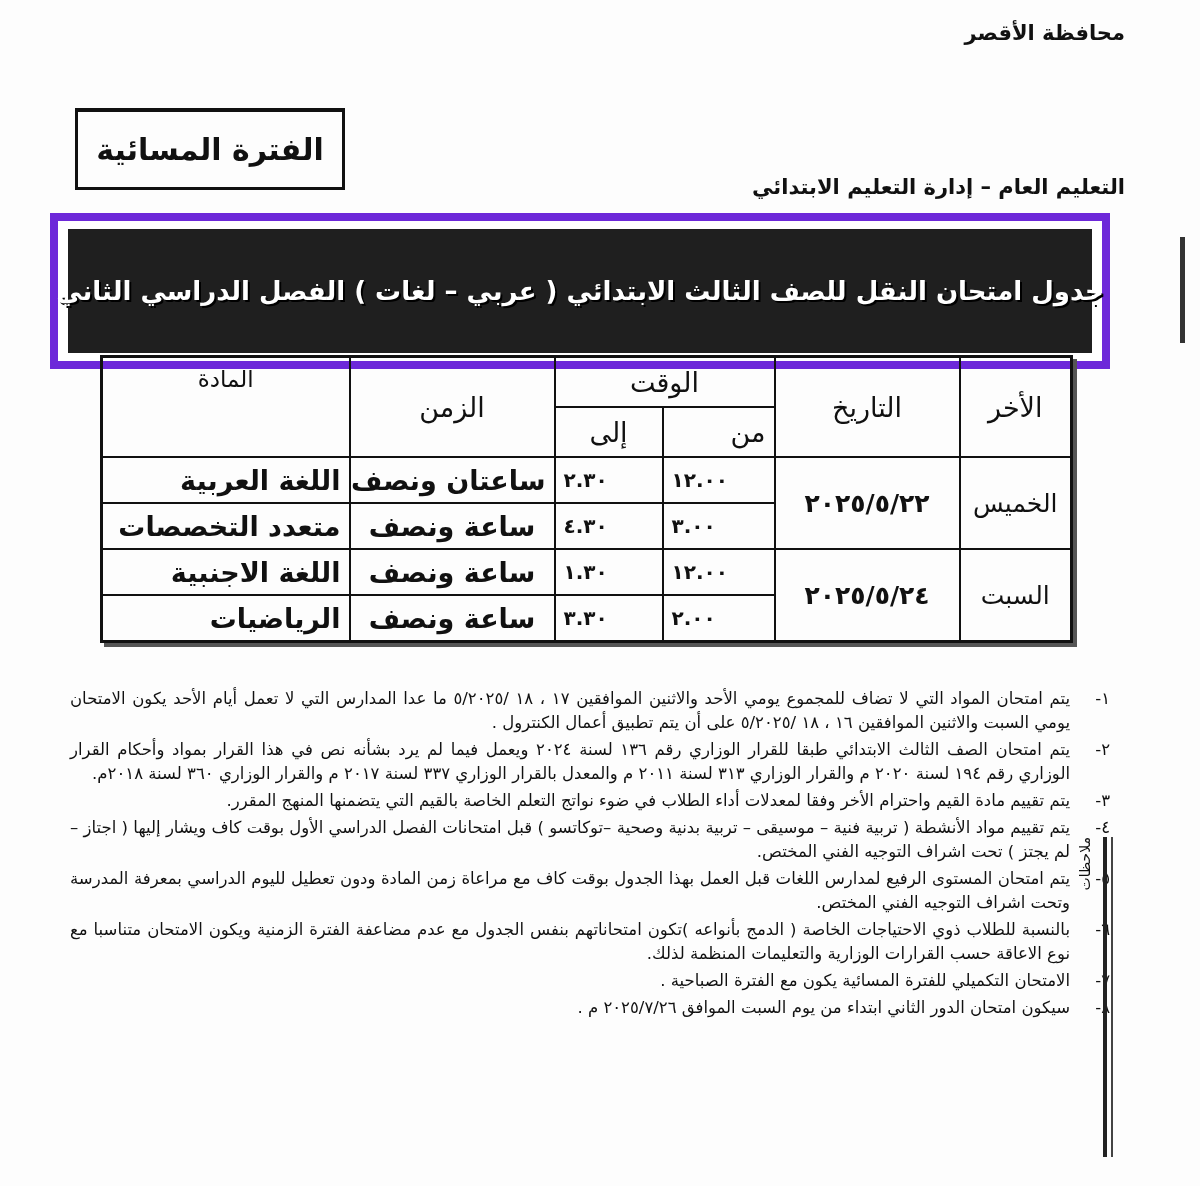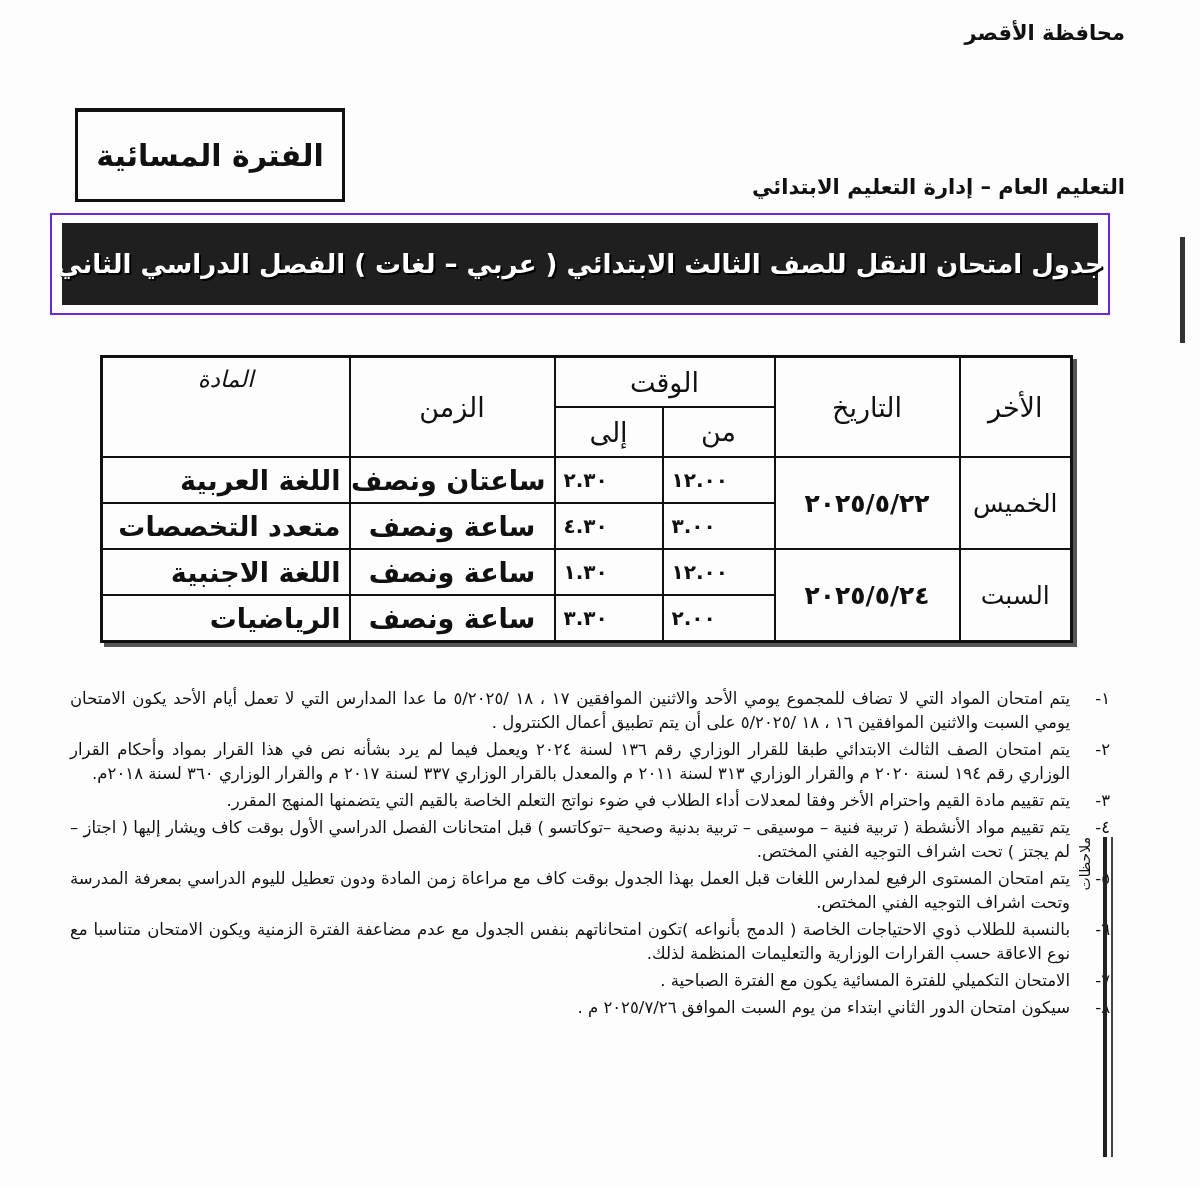--- a/index.html
+++ b/index.html
@@ -14,30 +14,30 @@
 
   .hdr-line {
     position: absolute; right: 75px;
     font-weight: bold; font-size: 21px; white-space: nowrap;
   }
   #h1 { top: 6px; }
   #h2 { top: 92px; }
   #h3 { top: 160px; }
 
   .period-box {
-    position: absolute; left: 75px; top: 93px; width: 270px; height: 94px;
+    position: absolute; left: 75px; top: 93px; width: 270px; height: 82px;
     border: 3px solid #111; border-top-width: 4px;
     box-sizing: border-box;
     display: flex; align-items: center; justify-content: center;
     font-weight: bold; font-size: 30px;
   }
 
   .title-frame {
-    position: absolute; left: 50px; top: 198px; width: 1060px; height: 102px;
-    border: 2px solid #6d28d9; background: #fff; box-sizing: border-box;
+    position: absolute; left: 50px; top: 198px; width: 1060px; height: 156px;
+    border: 8px solid #6d28d9; background: #fff; box-sizing: border-box;
   }
   .title-band {
     position: absolute; left: 10px; right: 10px; top: 8px; bottom: 8px;
     background: #1f1f1f;
     display: flex; flex-direction: column; justify-content: center; align-items: center;
     gap: 12px;
   }
   .title-band div {
     color: #fff; font-weight: bold; font-size: 26px; white-space: nowrap;
     text-shadow: 2px 2px 0 #000;
@@ -111,24 +111,24 @@
       <col style="width:108px">
       <col style="width:205px">
       <col style="width:248px">
     </colgroup>
     <thead>
       <tr>
         <th rowspan="2">الأخر</th>
         <th rowspan="2">التاريخ</th>
         <th colspan="2">الوقت</th>
         <th rowspan="2">الزمن</th>
-        <th rowspan="2" style="vertical-align:top;padding-top:8px;font-size:23px;font-style:italic;">المادة</th>
-      </tr>
-      <tr>
-        <th style="font-family:Liberation Serif, serif;">من</th>
+        <th rowspan="2" style="vertical-align:top;padding-top:8px;font-size:23px;">المادة</th>
+      </tr>
+      <tr>
+        <th style="text-align:right;">من</th>
         <th>إلى</th>
       </tr>
     </thead>
     <tbody>
       <tr>
         <td rowspan="2" class="day">الخميس</td>
         <td rowspan="2" class="date">٢٠٢٥/٥/٢٢</td>
         <td class="num">١٢.٠٠</td>
         <td class="num">٢.٣٠</td>
         <td>ساعتان ونصف</td>

